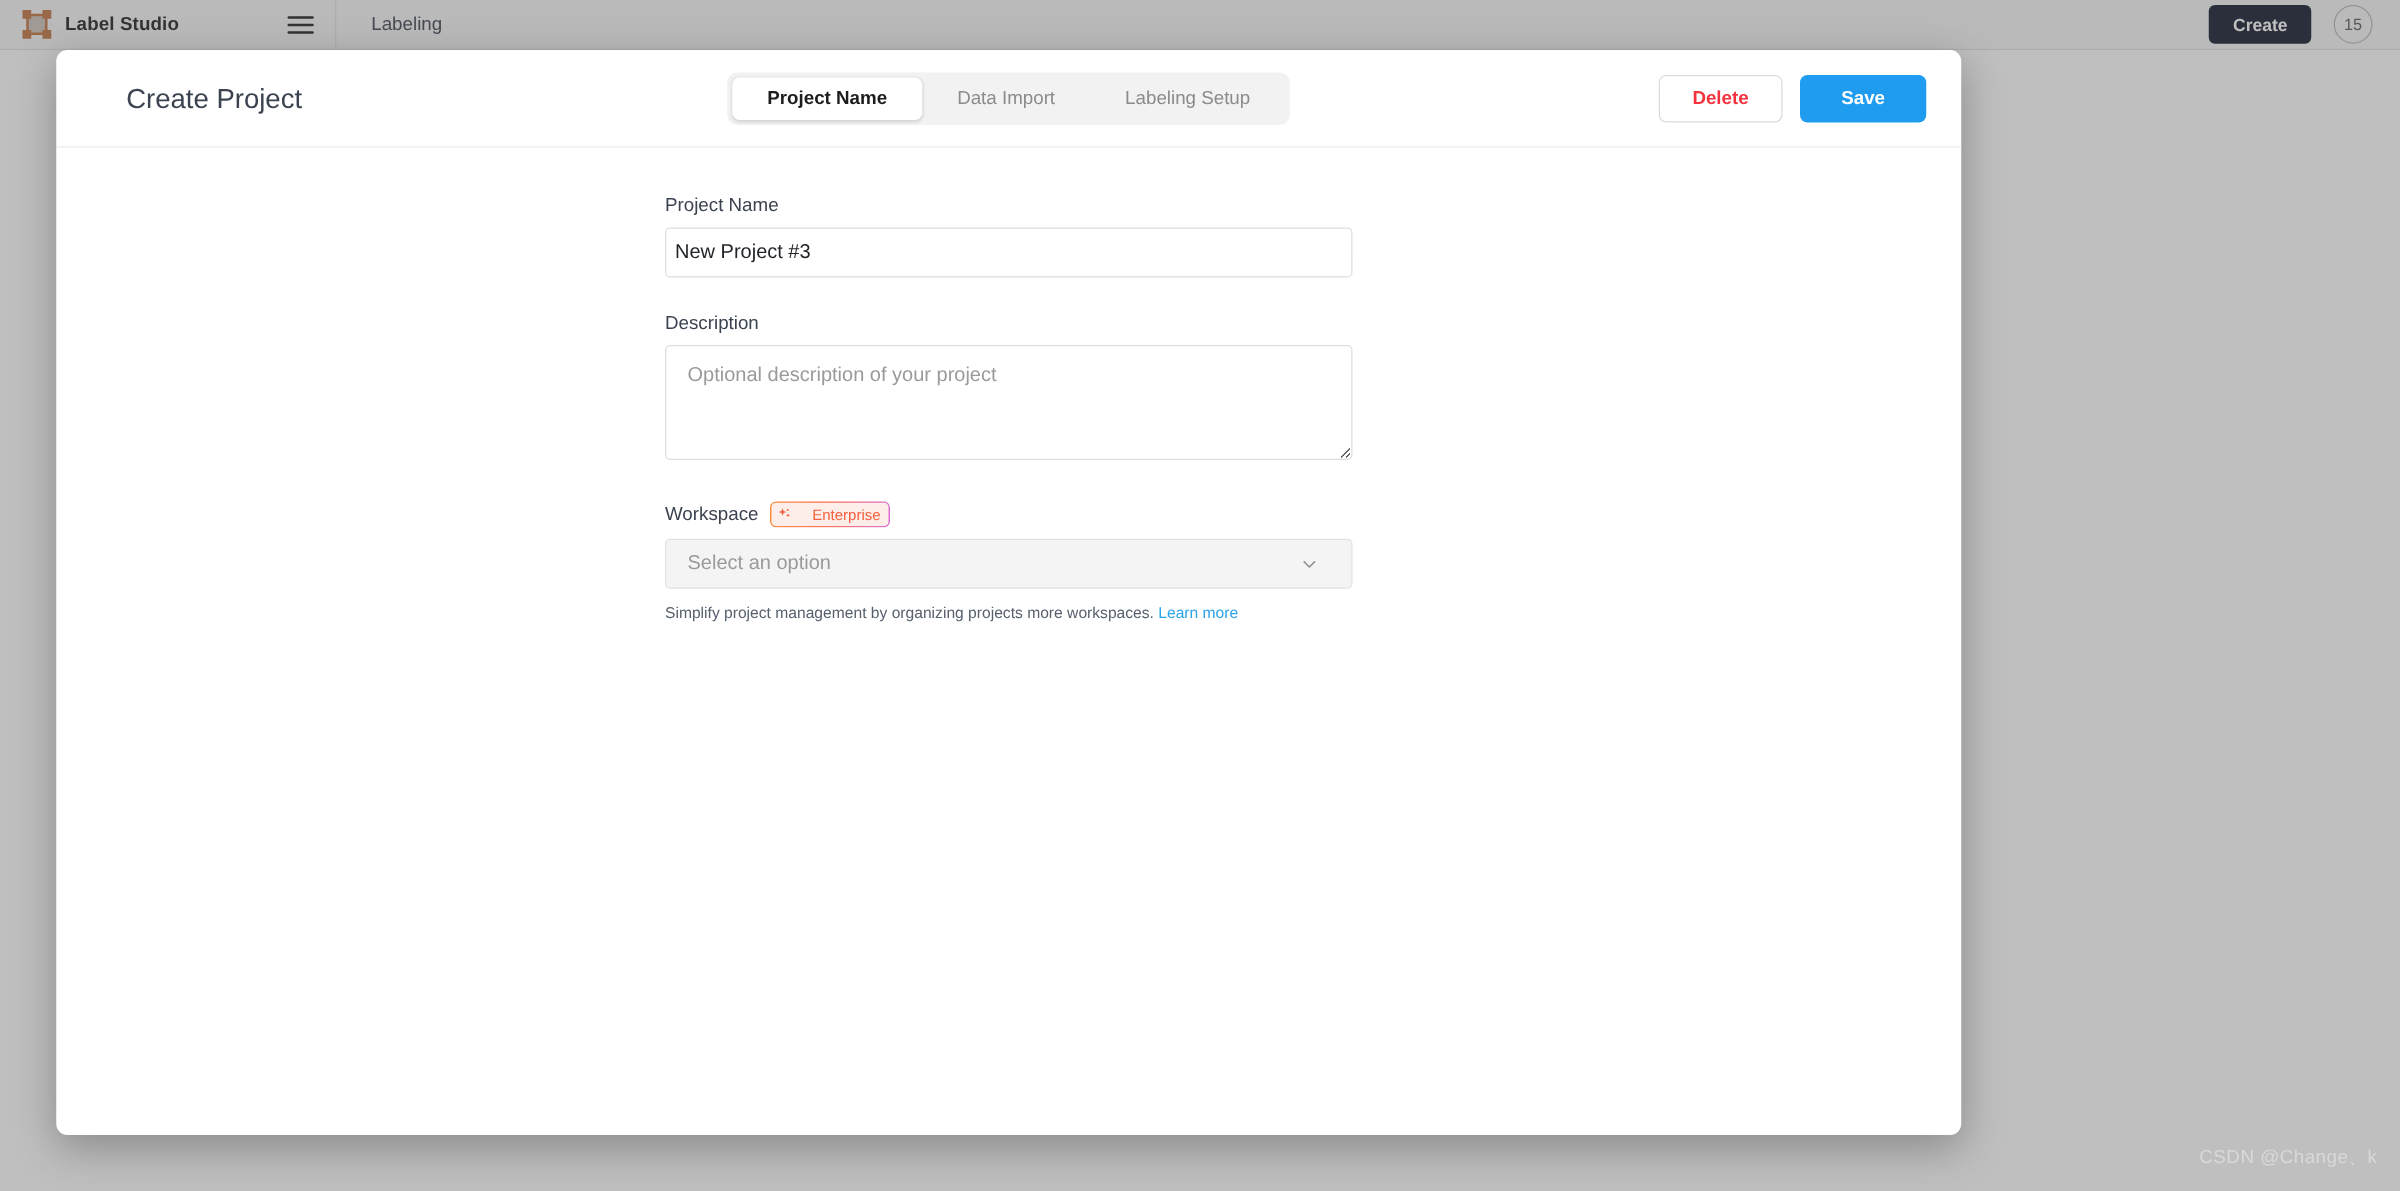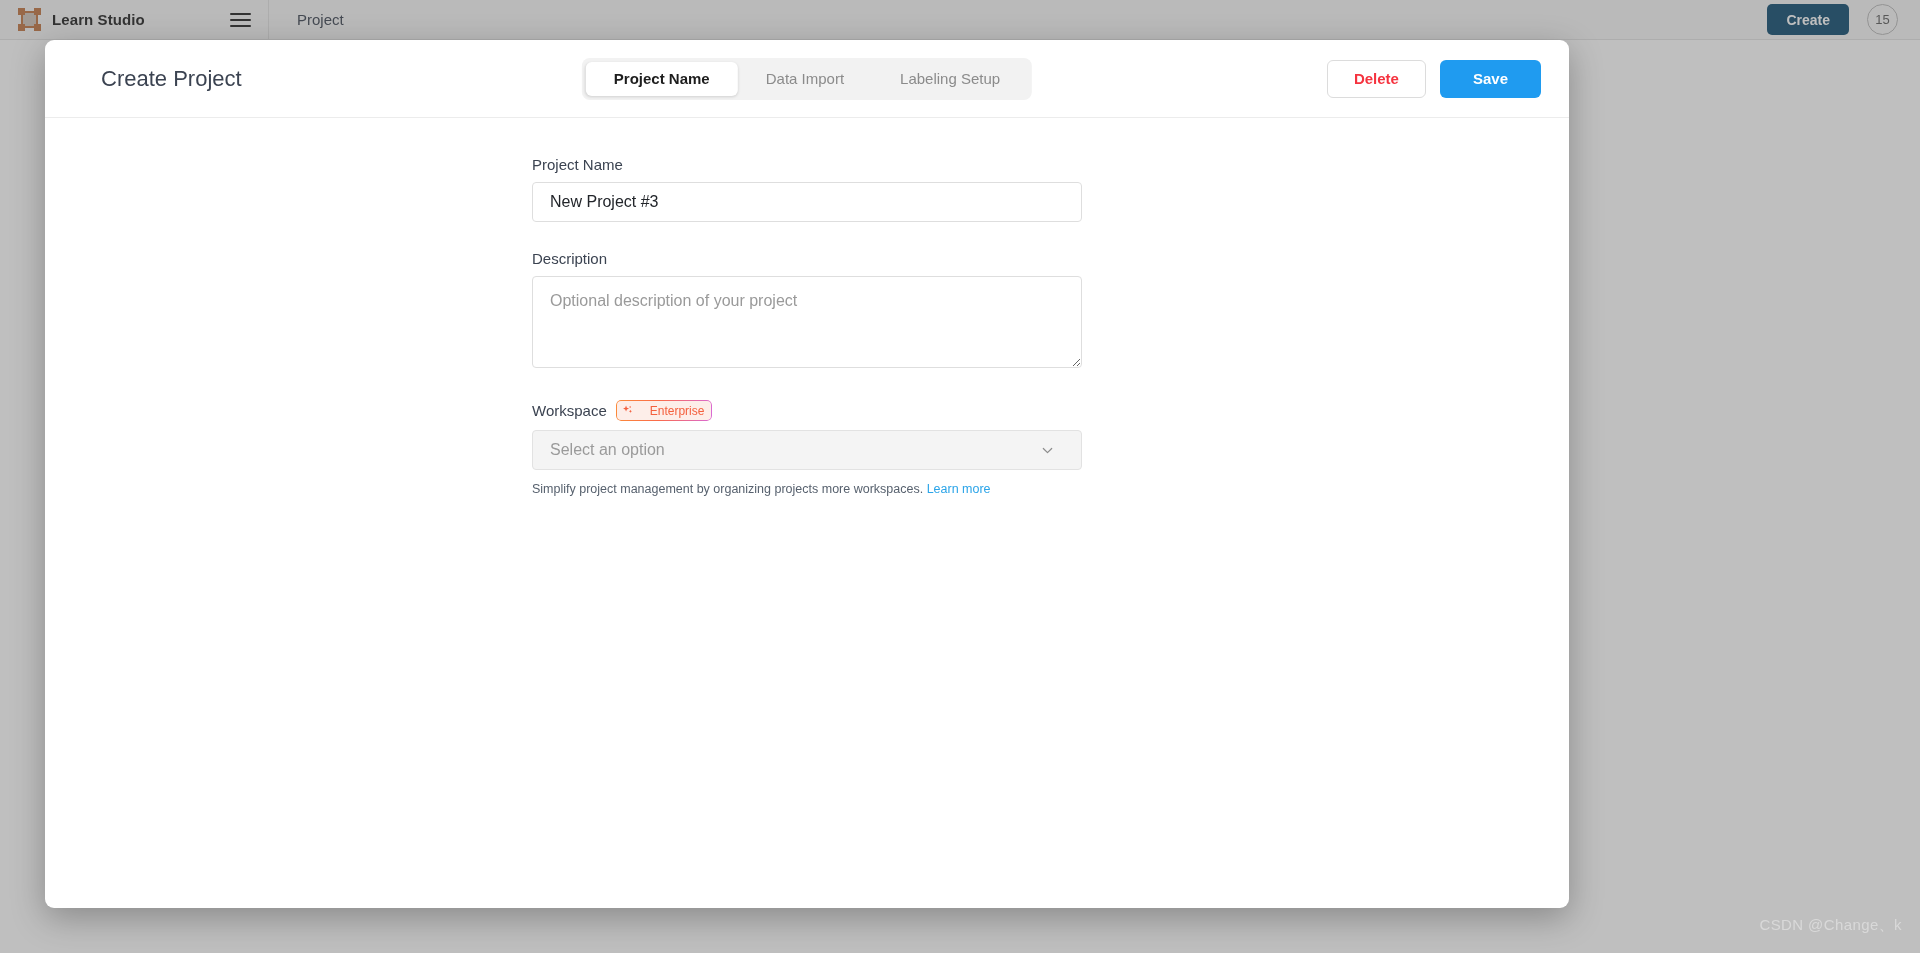--- a/index.html
+++ b/index.html
@@ -105,21 +105,21 @@
   .header-right {
     margin-left: auto;
     display: flex;
     align-items: center;
     gap: 18px;
     padding-right: 22px;
     height: 100%;
   }
 
   .create-btn {
-    background: #0c4a6e;
+    background: #0f172a;
     color: #ffffff;
     font-size: 14px;
     font-weight: bold;
     border: none;
     border-radius: 5px;
     height: 31px;
     padding: 0 19px;
     cursor: pointer;
     font-family: inherit;
   }
@@ -271,21 +271,21 @@
     gap: 9px;
   }
 
   .text-input {
     width: 100%;
     height: 40px;
     border: 1px solid #dedede;
     border-radius: 4px;
     font-size: 16px;
     color: #22252a;
-    padding: 0 17px;
+    padding: 0 7px;
     font-family: inherit;
     background: #ffffff;
     outline: none;
   }
 
   .textarea {
     width: 100%;
     height: 92px;
     border: 1px solid #dedede;
     border-radius: 4px;
@@ -392,32 +392,32 @@
         <div class="inner"></div>
         <div class="c" style="top:0;left:0;"></div>
         <div class="c" style="top:0;right:0;"></div>
         <div class="c" style="bottom:0;left:0;"></div>
         <div class="c" style="bottom:0;right:0;"></div>
         <div class="bar" style="top:3px;left:6px;width:11px;height:2px;"></div>
         <div class="bar" style="bottom:3px;left:6px;width:11px;height:2px;"></div>
         <div class="bar" style="left:3px;top:6px;height:11px;width:2px;"></div>
         <div class="bar" style="right:3px;top:6px;height:11px;width:2px;"></div>
       </div>
-      <span class="brand-name">Learn Studio</span>
+      <span class="brand-name">Label Studio</span>
     </div>
 
     <div class="hamburger">
       <span></span>
         <span></span>
         <span></span>
     </div>
 
     <div class="header-divider"></div>
 
-    <div class="breadcrumb">Project</div>
+    <div class="breadcrumb">Labeling</div>
 
     <div class="header-right">
       <button class="create-btn">Create</button>
       <div class="user-badge">15</div>
     </div>
   </div>
 
   <div class="app-body"></div>
 </div>
 

